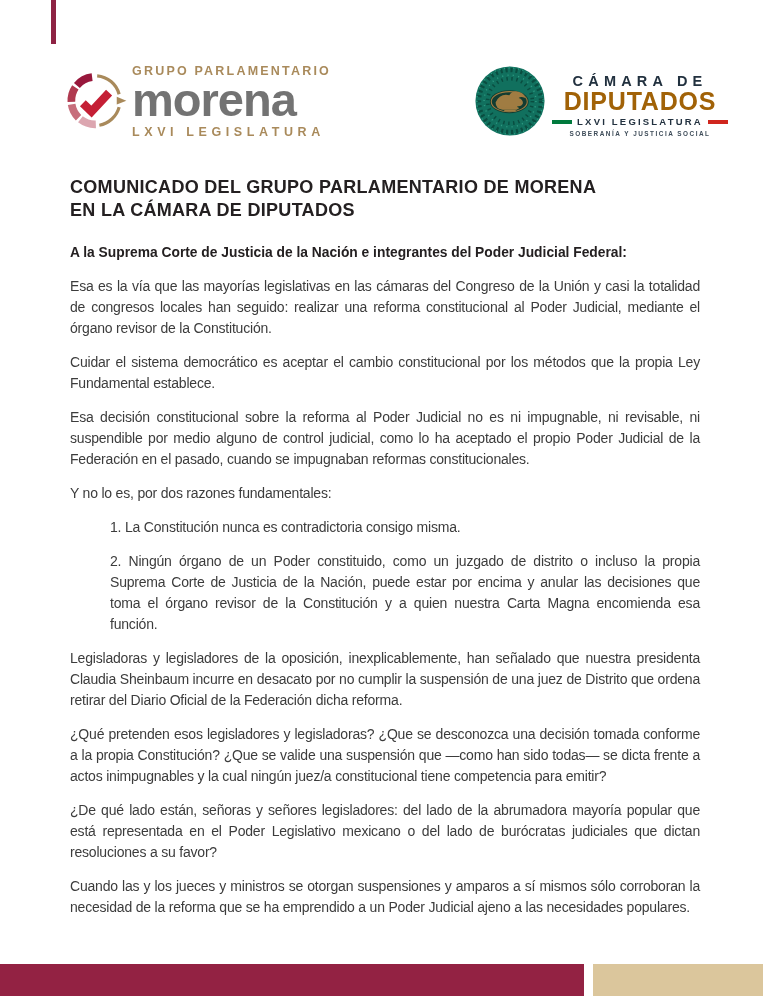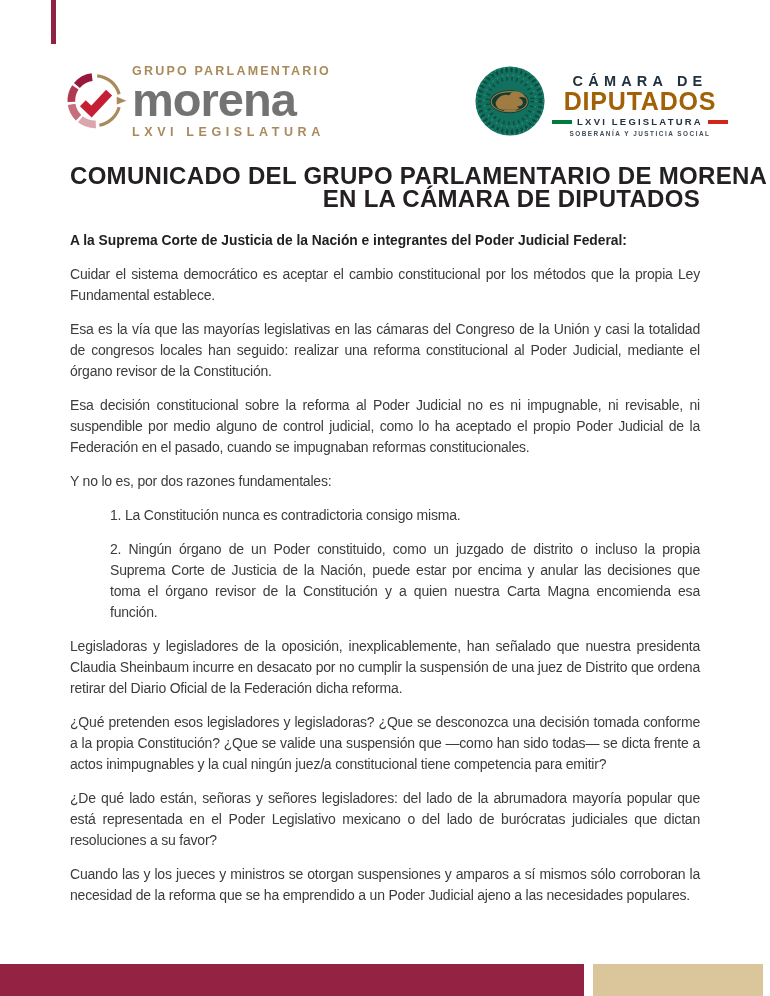--- a/index.html
+++ b/index.html
@@ -25,21 +25,21 @@
   .c-line2{font-size:25px;font-weight:bold;letter-spacing:0.8px;line-height:25px;color:#a16207;white-space:nowrap;}
   .c-line3{display:flex;align-items:center;justify-content:center;gap:5px;margin-top:2px;}
   .dash{display:inline-block;width:20px;height:4px;}
   .dash.green{background:#007a3d;}
   .dash.red{background:#d0261e;}
   .c-leg{font-size:9.5px;font-weight:bold;letter-spacing:2.2px;color:#22313f;white-space:nowrap;}
   .c-line4{font-size:6.4px;font-weight:bold;letter-spacing:1.5px;color:#3e4c59;margin-top:3px;white-space:nowrap;}
 
   
   .content{position:absolute;left:70px;top:164px;width:630px;}
-  .title{margin:0 0 21px 0;text-align:right;color:#242021;font-size:24px;line-height:23px;font-weight:bold;letter-spacing:0.3px;}
+  .title{margin:12px 0 21px 0;text-align:left;color:#242021;font-size:18px;line-height:23px;font-weight:bold;letter-spacing:0.3px;}
   .title span{display:block;white-space:nowrap;}
   .salutation{margin:0 0 13px 0;font-weight:bold;color:#242021;font-size:13.8px;line-height:20px;white-space:nowrap;}
   .para{margin:0 0 13px 0;font-size:14px;line-height:21px;letter-spacing:-0.2px;text-align:justify;}
   .para.list-item{margin-left:40px;}
 
   
   .bar-maroon{position:absolute;left:0;bottom:0;width:584px;height:32px;background:#932243;}
   .bar-gold{position:absolute;left:593px;bottom:0;width:170px;height:32px;background:#dbc69c;}
 </style>
 </head>
@@ -100,22 +100,22 @@
   </header>
 
   <main class="content">
     <h1 class="title">
       <span>COMUNICADO DEL GRUPO PARLAMENTARIO DE MORENA</span>
       <span>EN LA CÁMARA DE DIPUTADOS</span>
     </h1>
 
     <p class="salutation">A la Suprema Corte de Justicia de la Nación e integrantes del Poder Judicial Federal:</p>
 
+    <p class="para">Esa es la vía que las mayorías legislativas en las cámaras del Congreso de la Unión y casi la totalidad de congresos locales han seguido: realizar una reforma constitucional al Poder Judicial, mediante el órgano revisor de la Constitución.</p>
     <p class="para">Cuidar el sistema democrático es aceptar el cambio constitucional por los métodos que la propia Ley Fundamental establece.</p>
-    <p class="para">Esa es la vía que las mayorías legislativas en las cámaras del Congreso de la Unión y casi la totalidad de congresos locales han seguido: realizar una reforma constitucional al Poder Judicial, mediante el órgano revisor de la Constitución.</p>
     <p class="para">Esa decisión constitucional sobre la reforma al Poder Judicial no es ni impugnable, ni revisable, ni suspendible por medio alguno de control judicial, como lo ha aceptado el propio Poder Judicial de la Federación en el pasado, cuando se impugnaban reformas constitucionales.</p>
     <p class="para">Y no lo es, por dos razones fundamentales:</p>
 
     <p class="para list-item">1. La Constitución nunca es contradictoria consigo misma.</p>
     <p class="para list-item">2. Ningún órgano de un Poder constituido, como un juzgado de distrito o incluso la propia Suprema Corte de Justicia de la Nación, puede estar por encima y anular las decisiones que toma el órgano revisor de la Constitución y a quien nuestra Carta Magna encomienda esa función.</p>
 
     <p class="para">Legisladoras y legisladores de la oposición, inexplicablemente, han señalado que nuestra presidenta Claudia Sheinbaum incurre en desacato por no cumplir la suspensión de una juez de Distrito que ordena retirar del Diario Oficial de la Federación dicha reforma.</p>
     <p class="para">¿Qué pretenden esos legisladores y legisladoras? ¿Que se desconozca una decisión tomada conforme a la propia Constitución? ¿Que se valide una suspensión que —como han sido todas— se dicta frente a actos inimpugnables y la cual ningún juez/a constitucional tiene competencia para emitir?</p>
     <p class="para">¿De qué lado están, señoras y señores legisladores: del lado de la abrumadora mayoría popular que está representada en el Poder Legislativo mexicano o del lado de burócratas judiciales que dictan resoluciones a su favor?</p>
     <p class="para">Cuando las y los jueces y ministros se otorgan suspensiones y amparos a sí mismos sólo corroboran la necesidad de la reforma que se ha emprendido a un Poder Judicial ajeno a las necesidades populares.</p>

